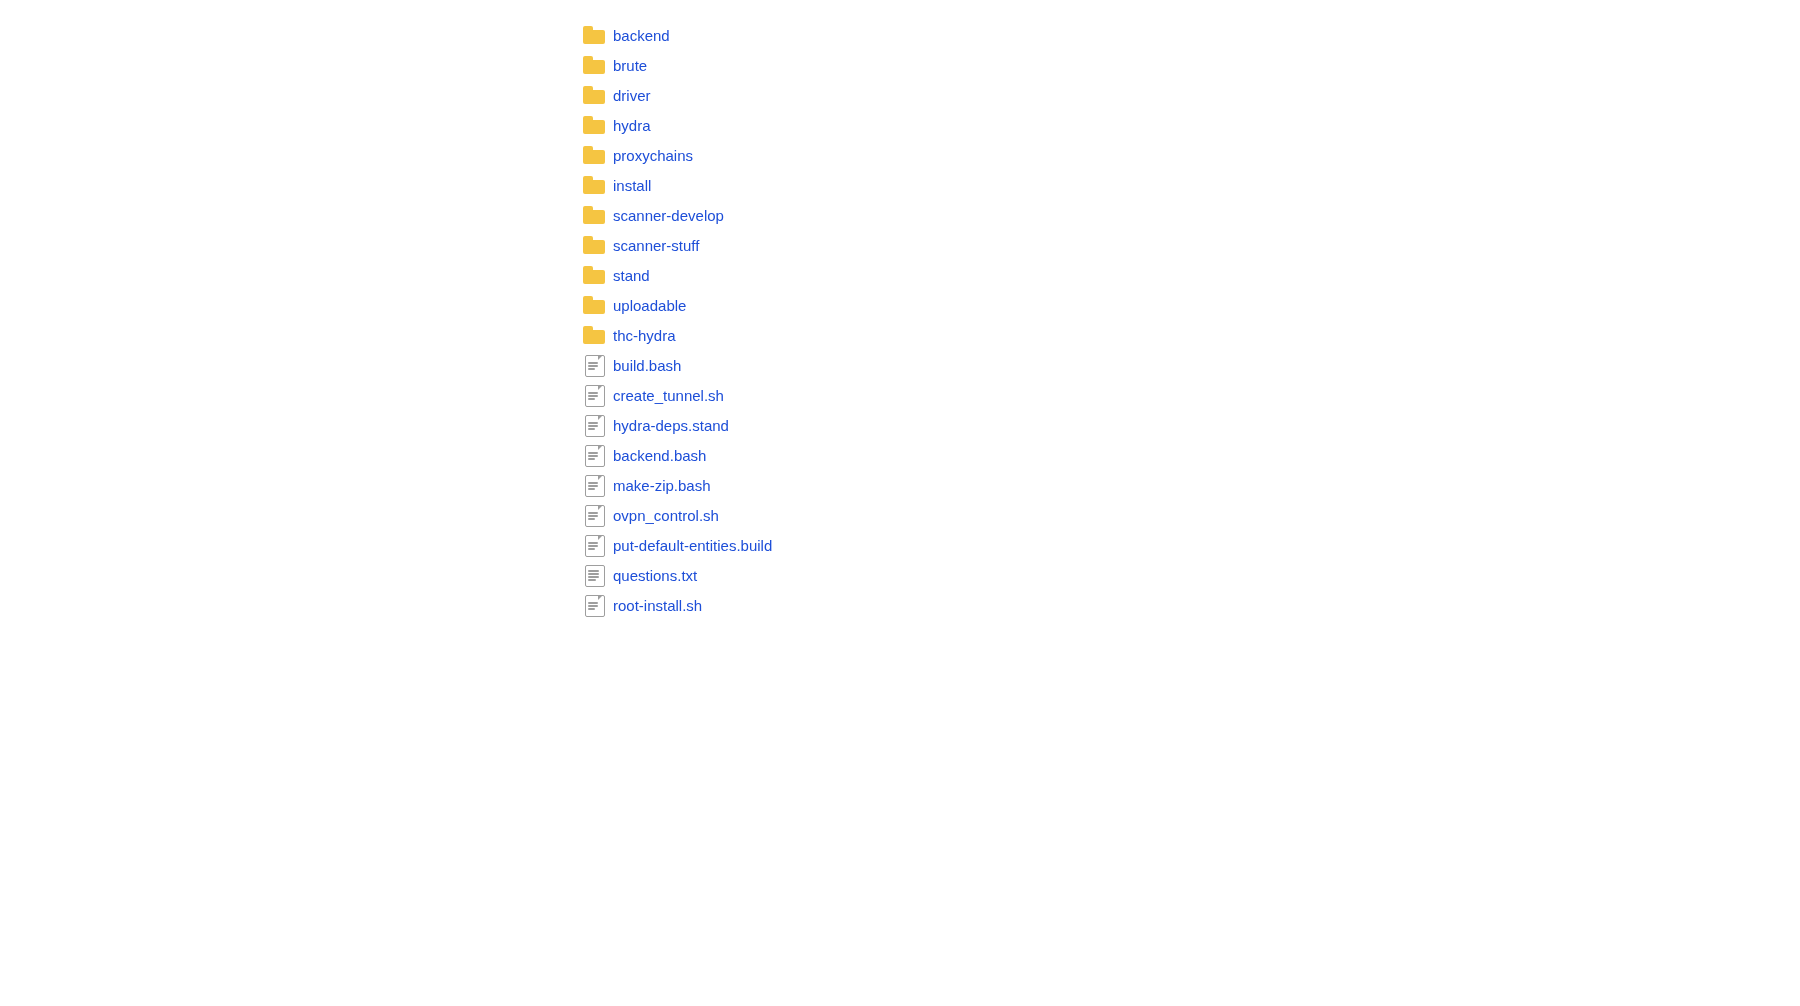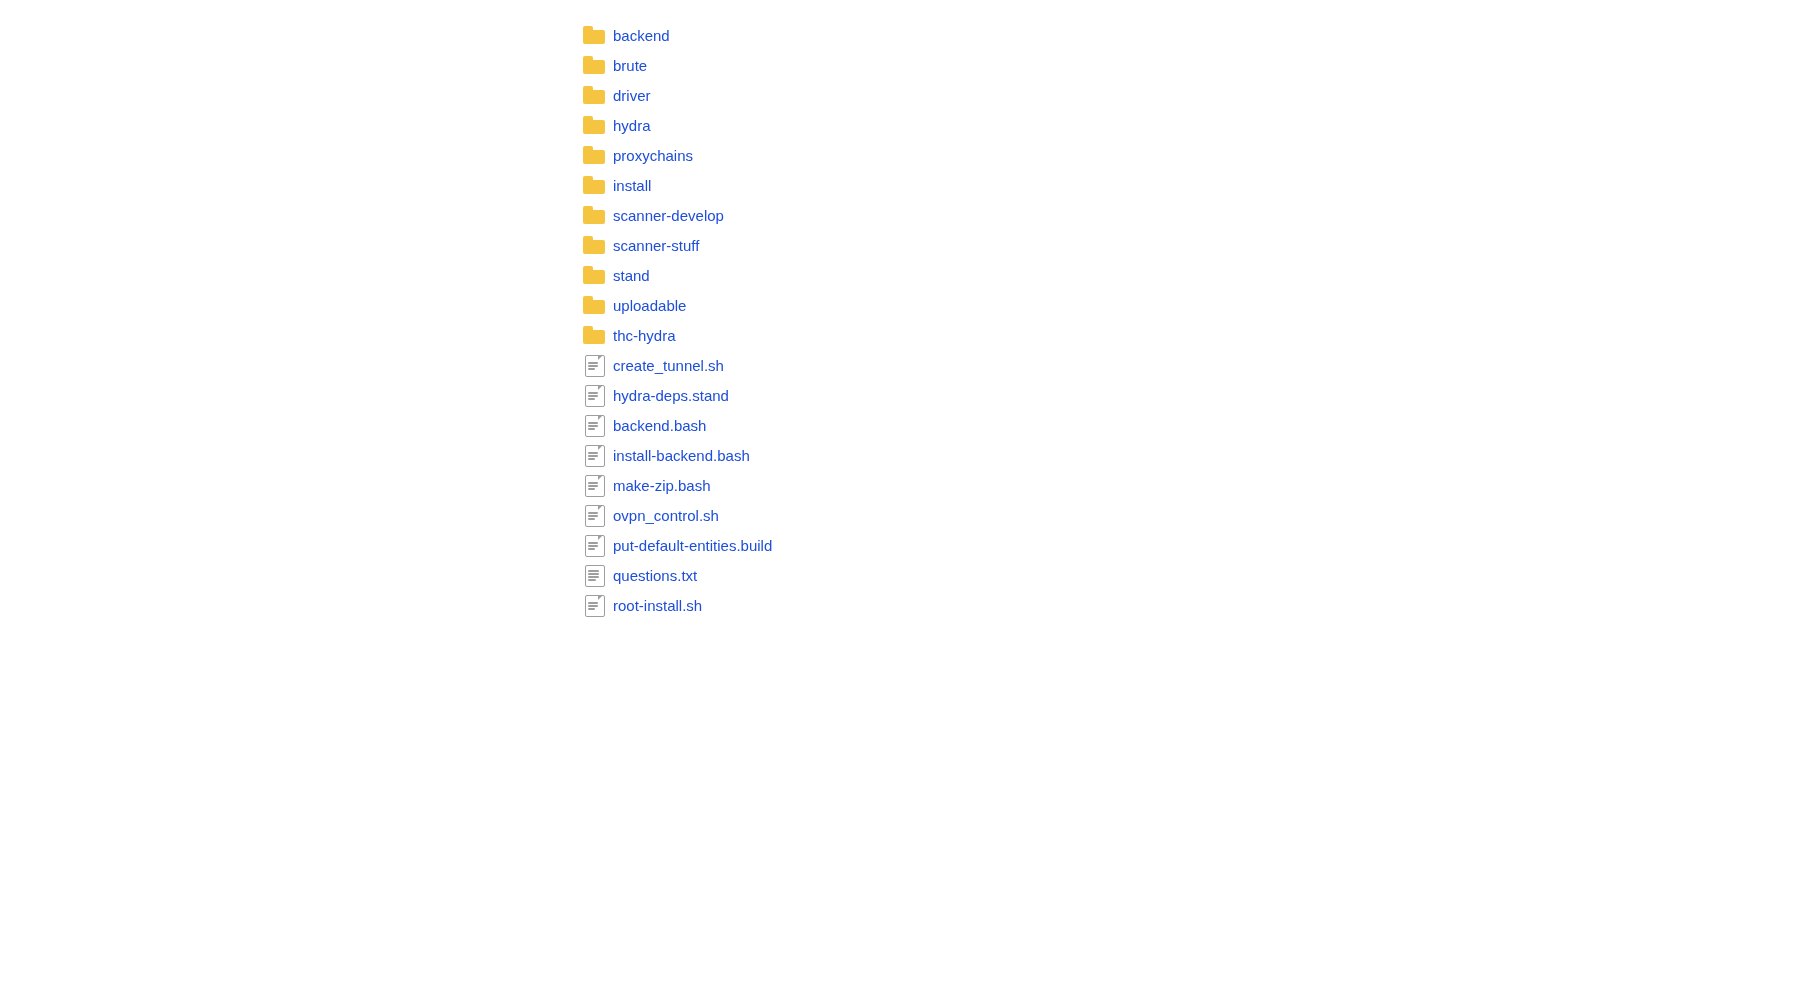--- a/index.html
+++ b/index.html
@@ -241,20 +241,30 @@
       <span class="item-name">thc-hydra</span>
     </div>
     <div class="file-item">
       <div class="icon">
         <div class="file-doc-icon">
           <div class="line1"></div>
           <div class="line2"></div>
           <div class="line3"></div>
         </div>
       </div>
+      <span class="item-name">build.bash</span>
+    </div>
+    <div class="file-item">
+      <div class="icon">
+        <div class="file-doc-icon">
+          <div class="line1"></div>
+          <div class="line2"></div>
+          <div class="line3"></div>
+        </div>
+      </div>
       <span class="item-name">create_tunnel.sh</span>
     </div>
     <div class="file-item">
       <div class="icon">
         <div class="file-doc-icon">
           <div class="line1"></div>
           <div class="line2"></div>
           <div class="line3"></div>
         </div>
       </div>
@@ -262,30 +272,20 @@
     </div>
     <div class="file-item">
       <div class="icon">
         <div class="file-doc-icon">
           <div class="line1"></div>
           <div class="line2"></div>
           <div class="line3"></div>
         </div>
       </div>
       <span class="item-name">backend.bash</span>
-    </div>
-    <div class="file-item">
-      <div class="icon">
-        <div class="file-doc-icon">
-          <div class="line1"></div>
-          <div class="line2"></div>
-          <div class="line3"></div>
-        </div>
-      </div>
-      <span class="item-name">install-backend.bash</span>
     </div>
     <div class="file-item">
       <div class="icon">
         <div class="file-doc-icon">
           <div class="line1"></div>
           <div class="line2"></div>
           <div class="line3"></div>
         </div>
       </div>
       <span class="item-name">make-zip.bash</span>

